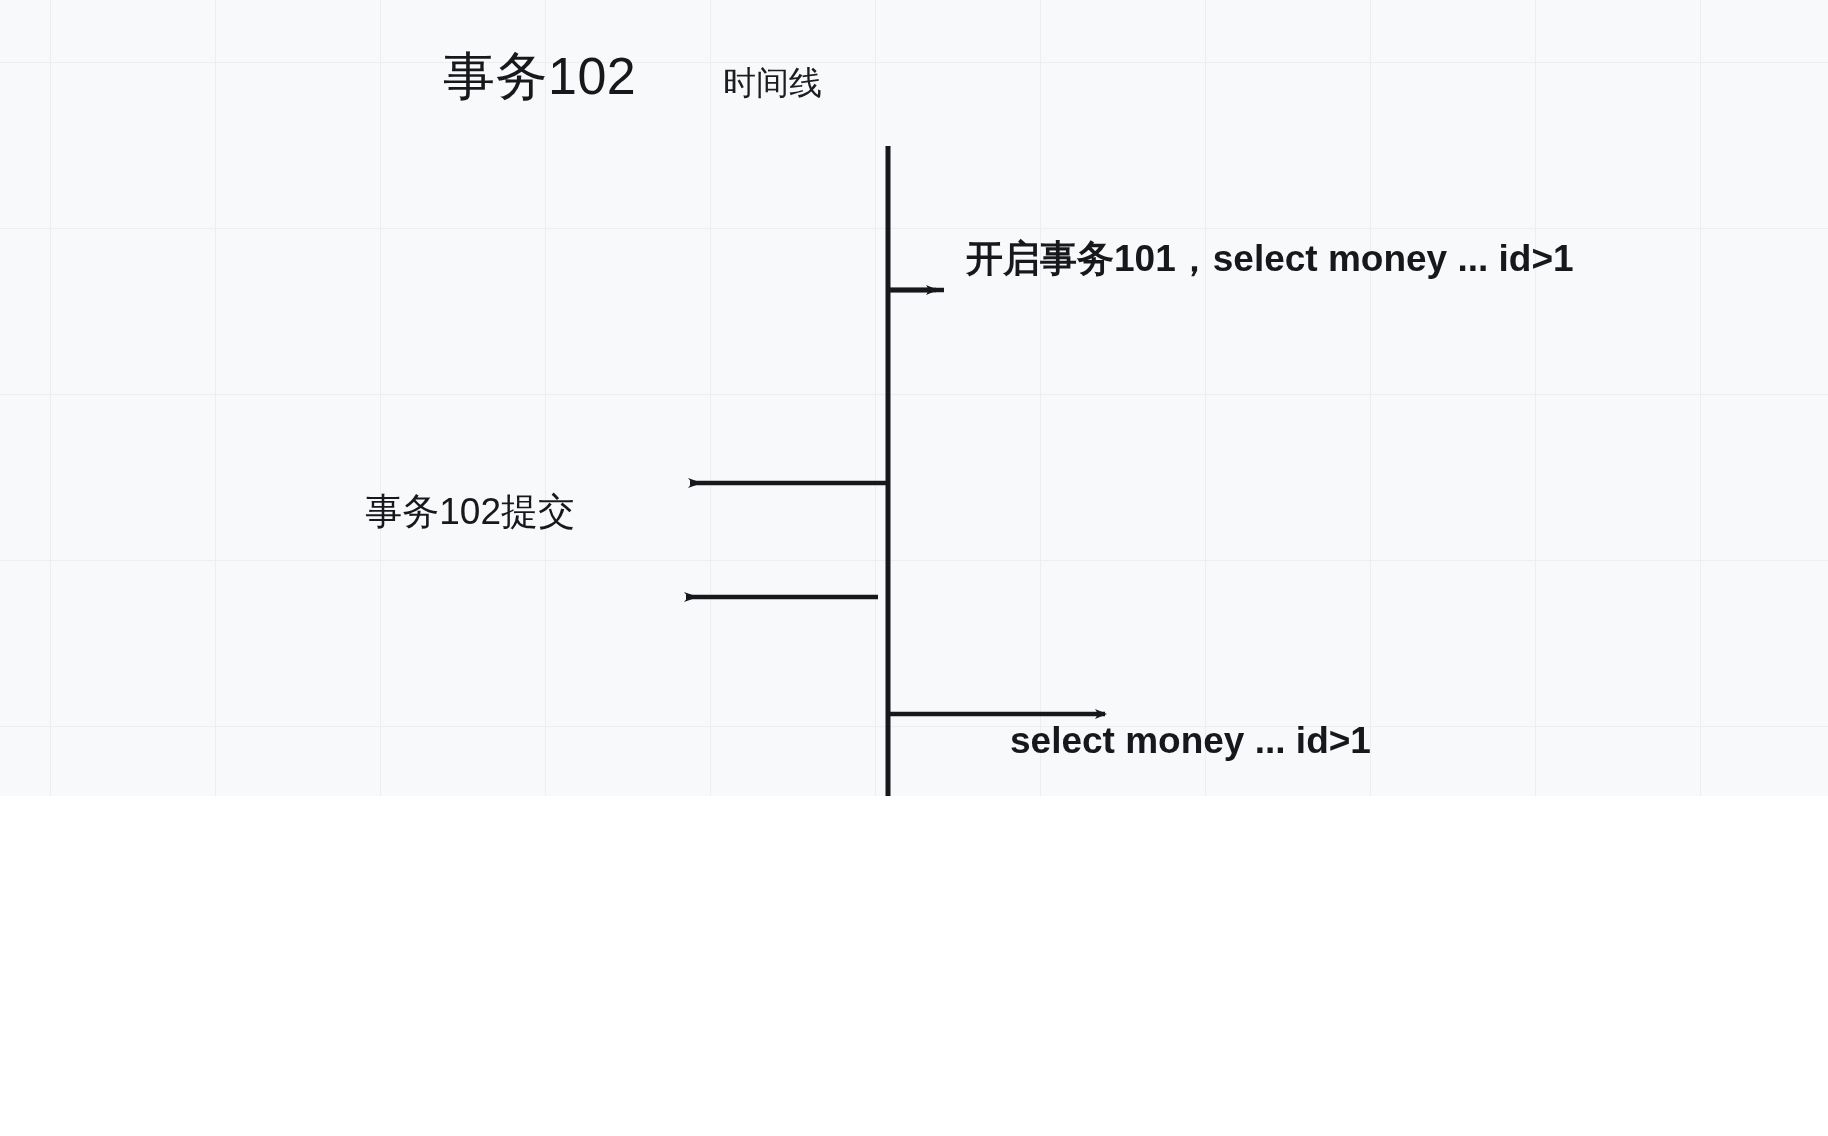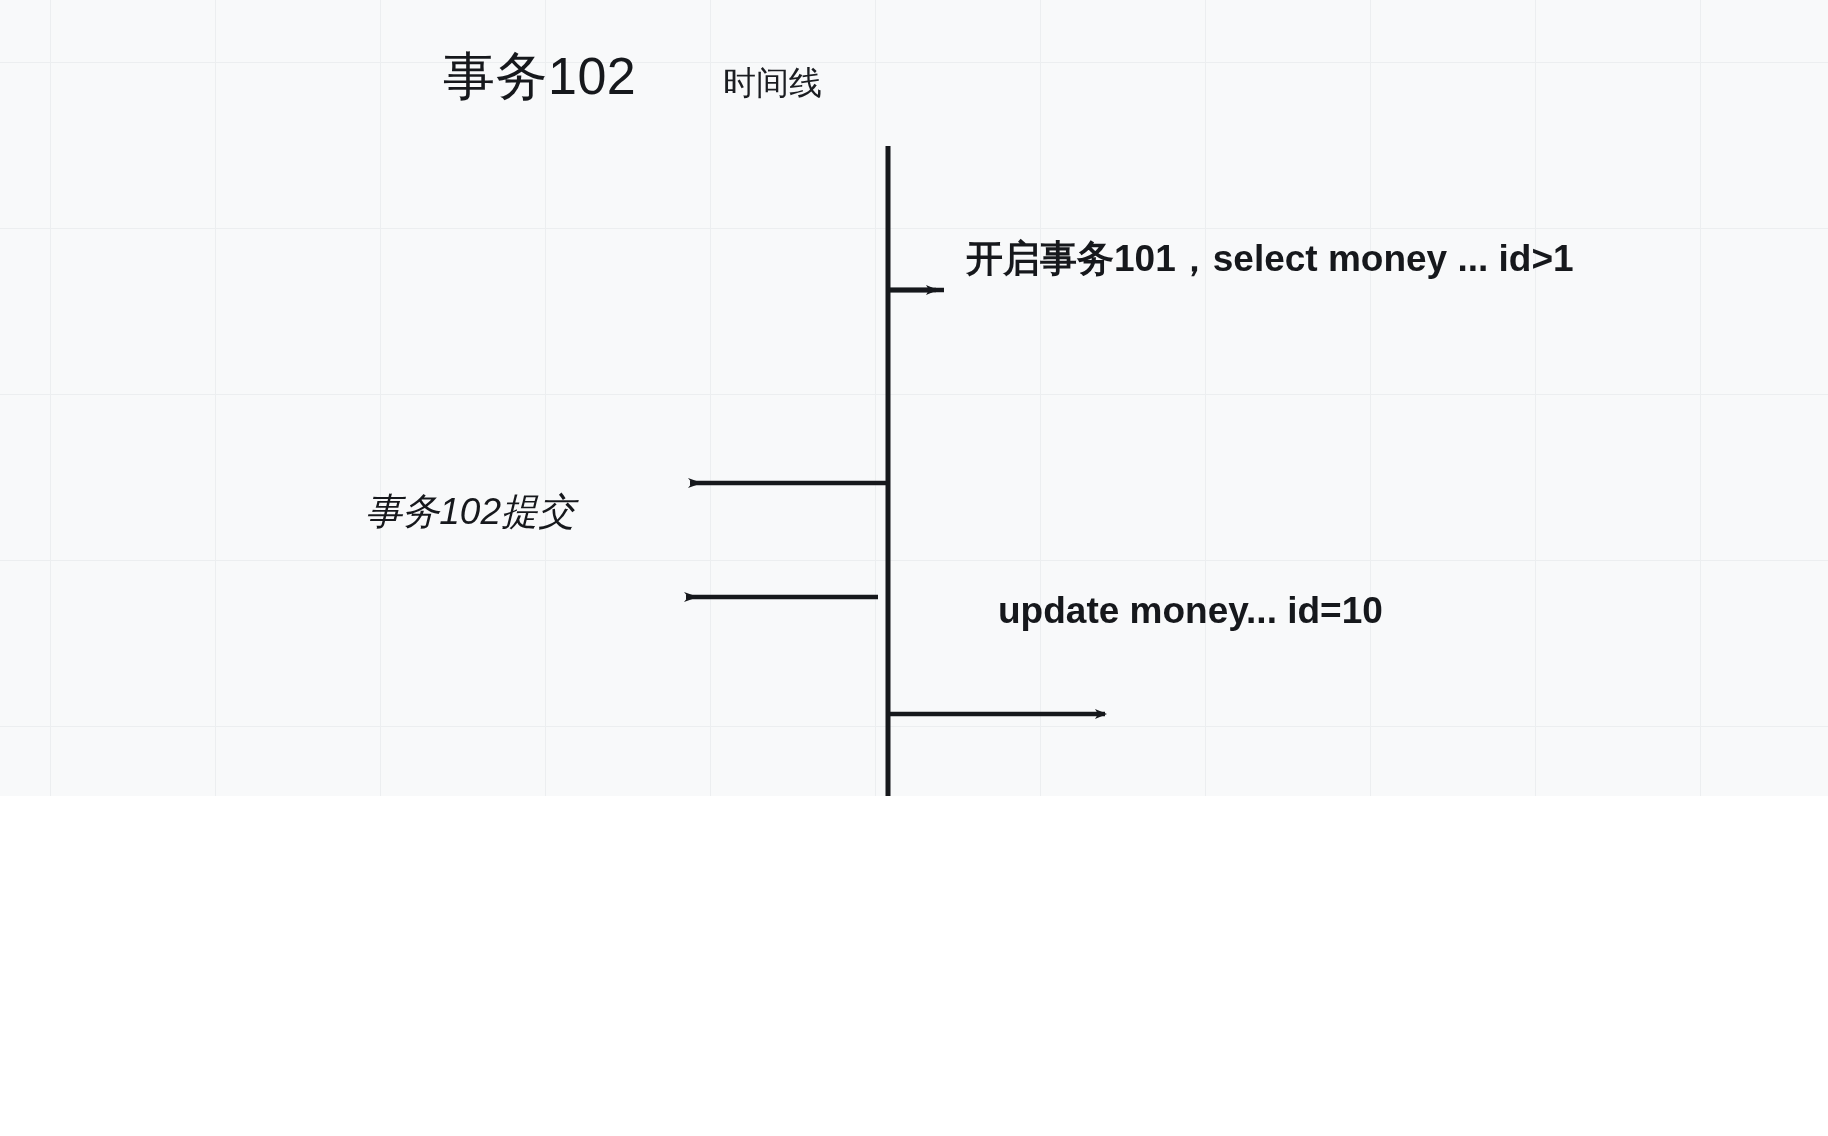--- a/index.html
+++ b/index.html
@@ -50,21 +50,21 @@
     position: absolute;
     font-size: 37px;
     white-space: nowrap;
     color: #16181c;
     line-height: 1;
   }
   .msg-right { text-align: left; font-weight: bold; }
   .msg-left { text-align: right; }
   #label-open-101 { left: 966px; top: 240px; }
   #label-open-102 { right: 1255px; top: 396px; }
-  #label-commit-102 { right: 1253px; top: 493px; font-style: italic; }
+  #label-commit-102 { right: 1253px; top: 493px; }
   #label-update     { left: 998px; top: 592px; }
   #label-select     { left: 1010px; top: 722px; }
   .watermark {
     position: absolute;
     white-space: nowrap;
     pointer-events: none;
   }
   #watermark-juejin {
     left: 1530px;
     top: 1082px;
@@ -118,20 +118,20 @@
 
   <svg style="position:absolute;left:0;top:0;width:1828px;height:1136px;" viewBox="0 0 1828 1136">
     <line x1="888" y1="290" x2="932" y2="290" stroke="#16181c" stroke-width="4.5"></line>
   </svg>
 
   <div class="msg-label msg-right" id="label-open-101">开启事务101，select money ... id&gt;1</div>
 
 
   <div class="msg-label msg-left" id="label-commit-102">事务102提交</div>
 
-  <div class="msg-label msg-right" id="label-update">update money... id=10</div>
 
+  <div class="msg-label msg-right" id="label-select">select money ... id&gt;1</div>
 
   <div class="watermark" id="watermark-csdn">CSDN @轻浮</div>
 
   <div class="watermark" id="watermark-juejin">掘金技术社区 @轻浮</div>
 
 </div>
 
 </body></html>

